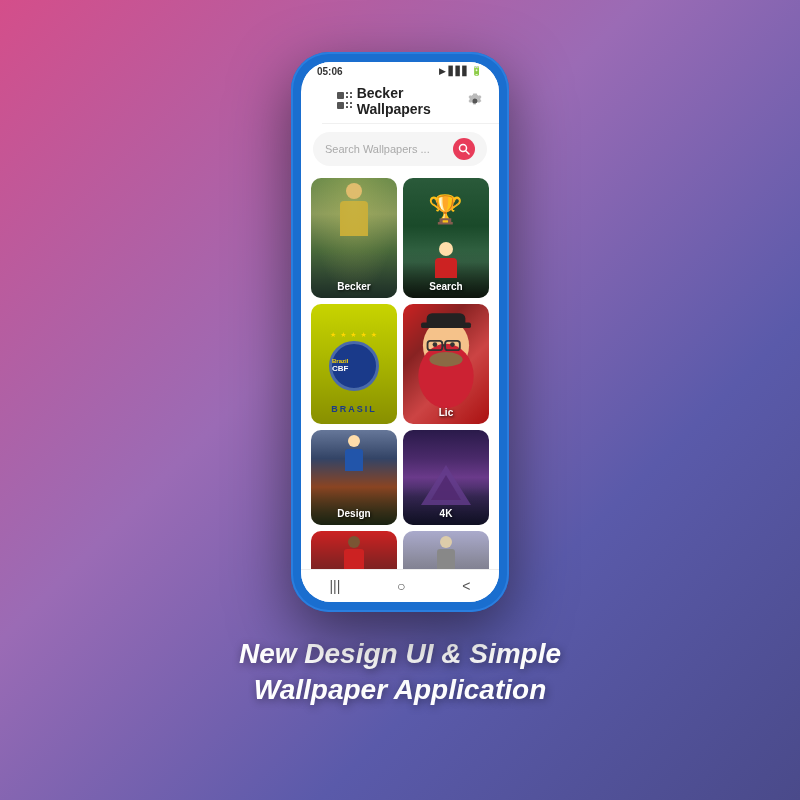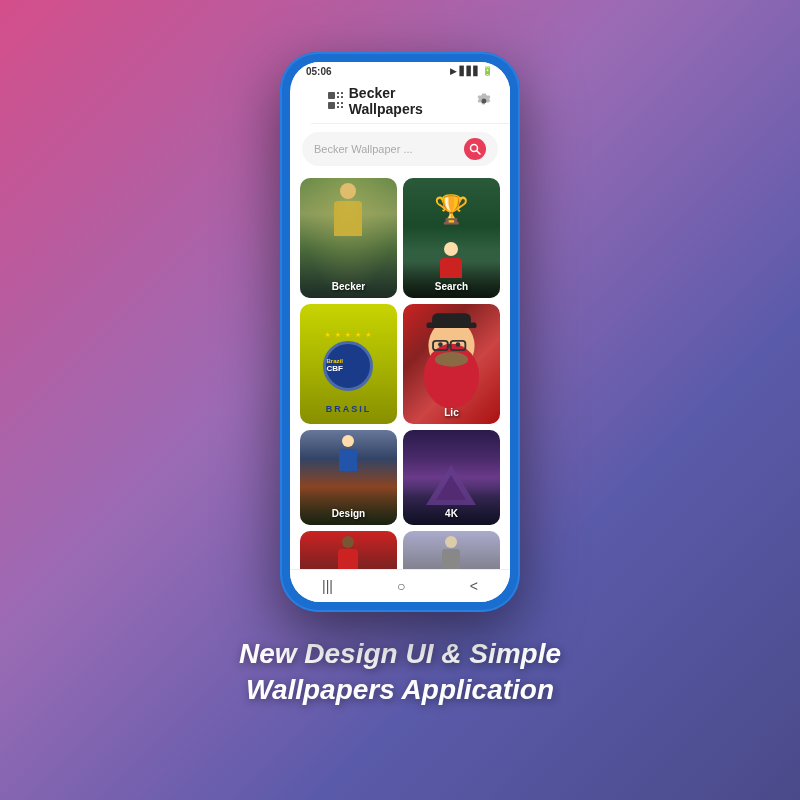--- a/index.html
+++ b/index.html
@@ -17,21 +17,21 @@
     }
 
     .phone-wrapper {
       display: flex;
       flex-direction: column;
       align-items: center;
       margin-top: -40px;
     }
 
     .phone-frame {
-      width: 240px;
+      width: 218px;
       height: 560px;
       background: #1a6ecf;
       border-radius: 38px;
       padding: 10px;
       box-shadow: 0 20px 60px rgba(0,0,0,0.5), inset 0 0 0 2px #2a7edf;
       position: relative;
     }
 
     .phone-screen {
       width: 100%;
@@ -366,21 +366,21 @@
         <span class="header-title">Becker Wallpapers</span>
         <div class="header-icon">
           <svg width="18" height="18" viewBox="0 0 18 18" fill="#555">
             <path d="M9 11.5a2.5 2.5 0 110-5 2.5 2.5 0 010 5z"></path>
             <path fill-rule="evenodd" d="M7.2 1.5l-.5 1.5a5.5 5.5 0 00-1.2.7l-1.6-.5L2.5 5l1.1 1.2a5.5 5.5 0 000 1.6L2.5 9l1.4 1.8 1.6-.5c.4.3.8.5 1.2.7l.5 1.5h2.6l.5-1.5c.4-.2.8-.4 1.2-.7l1.6.5L15.5 9l-1.1-1.2a5.5 5.5 0 000-1.6L15.5 5l-1.4-1.8-1.6.5a5.5 5.5 0 00-1.2-.7l-.5-1.5H7.2z" opacity="0.4"></path>
           </svg>
         </div>
       </div>
 
       <div class="search-bar">
-        <span class="search-placeholder">Becker Wallpaper ...</span>
+        <span class="search-placeholder">Search Wallpapers ...</span>
         <div class="search-icon-btn">
           <svg width="12" height="12" viewBox="0 0 12 12" fill="white">
             <circle cx="5" cy="5" r="3.5" stroke="white" stroke-width="1.5" fill="none"></circle>
             <line x1="8" y1="8" x2="11" y2="11" stroke="white" stroke-width="1.5" stroke-linecap="round"></line>
           </svg>
         </div>
       </div>
 
       <div class="grid-container">
 
@@ -483,16 +483,16 @@
         <div class="nav-btn">○</div>
         <div class="nav-btn">&lt;</div>
       </div>
 
     </div>
   </div>
 
   <div class="bottom-text">
     <h2>
       <span>New Design UI &amp; Simple</span><br>
-      <span>Wallpapers Application</span>
+      <span>Wallpaper Application</span>
     </h2>
   </div>
 </div>
 
 </body></html>

